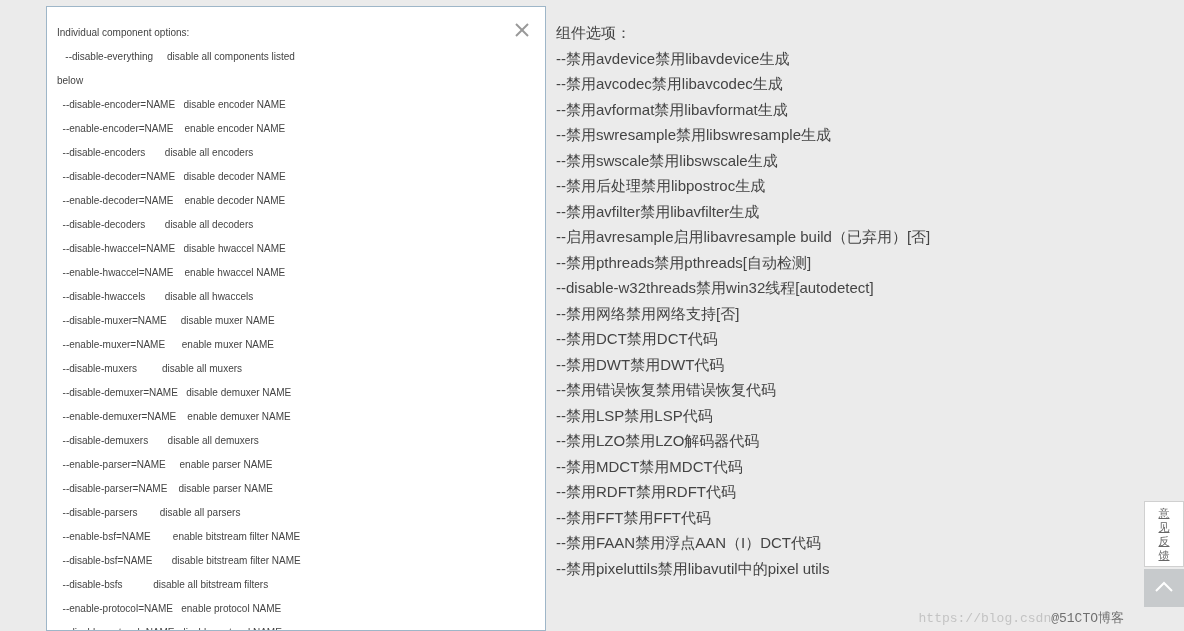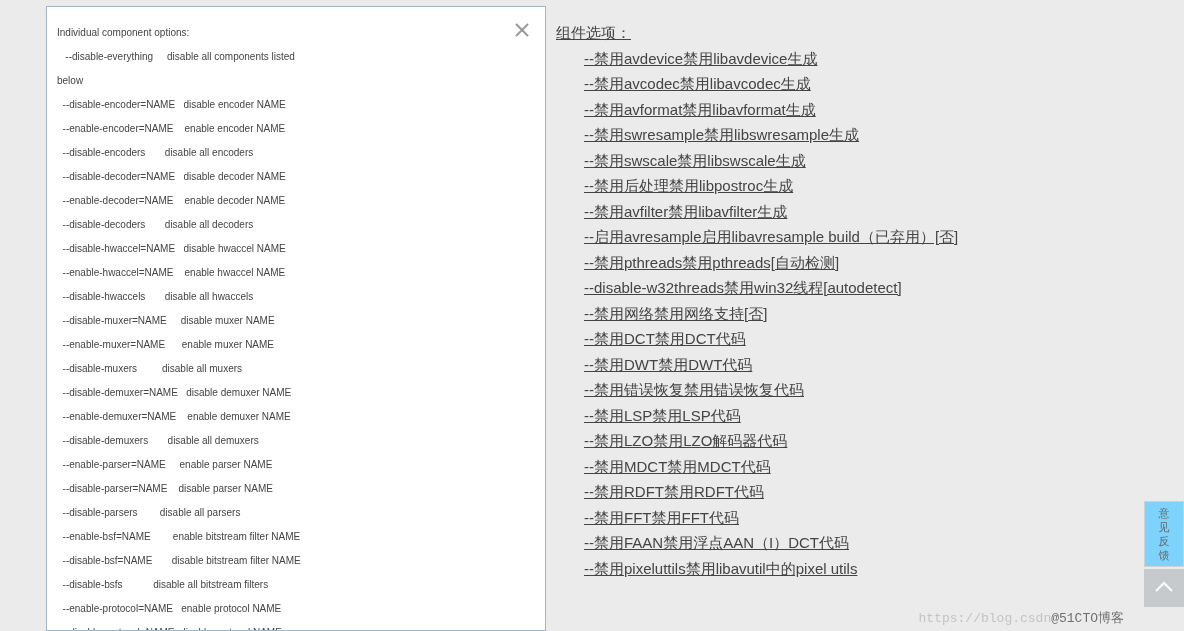--- a/index.html
+++ b/index.html
@@ -28,50 +28,50 @@
     line-height: 24px;
     color: #444;
     overflow: hidden;
   }
   .right-panel {
     flex: 1;
     padding: 14px 0 0 0;
     font-size: 15px;
     line-height: 25.5px;
     color: #444;
-    text-decoration: underline;
   }
   .close-icon {
     position: absolute;
     top: 14px; right: 14px;
     width: 18px; height: 18px;
     cursor: pointer;
     color: #888;
   }
   .close-icon svg { width: 18px; height: 18px; stroke: #999; stroke-width: 2; }
   .left-text { white-space: pre; font-family: Arial, sans-serif; }
-  .right-text div { white-space: nowrap; margin-left: 28px; }
+  .right-text div { white-space: nowrap; }
   .side-widgets {
     position: absolute;
     right: 0;
     bottom: 24px;
     width: 40px;
     display: flex;
     flex-direction: column;
     gap: 2px;
   }
   .feedback-box {
-    background: #7dd3fc;
+    background: #ffffff;
     border: 1px solid #d0d0d0;
     font-size: 11px;
     line-height: 14px;
     color: #666;
     text-align: center;
     padding: 4px 12px;
     writing-mode: horizontal-tb;
+    text-decoration: underline;
   }
   .scroll-top-box {
     background: #c7cacc;
     height: 38px;
     display: flex;
     align-items: center;
     justify-content: center;
   }
   .scroll-top-box svg { width: 20px; height: 12px; stroke: #fff; stroke-width: 2; fill: none; }
   .watermark {

